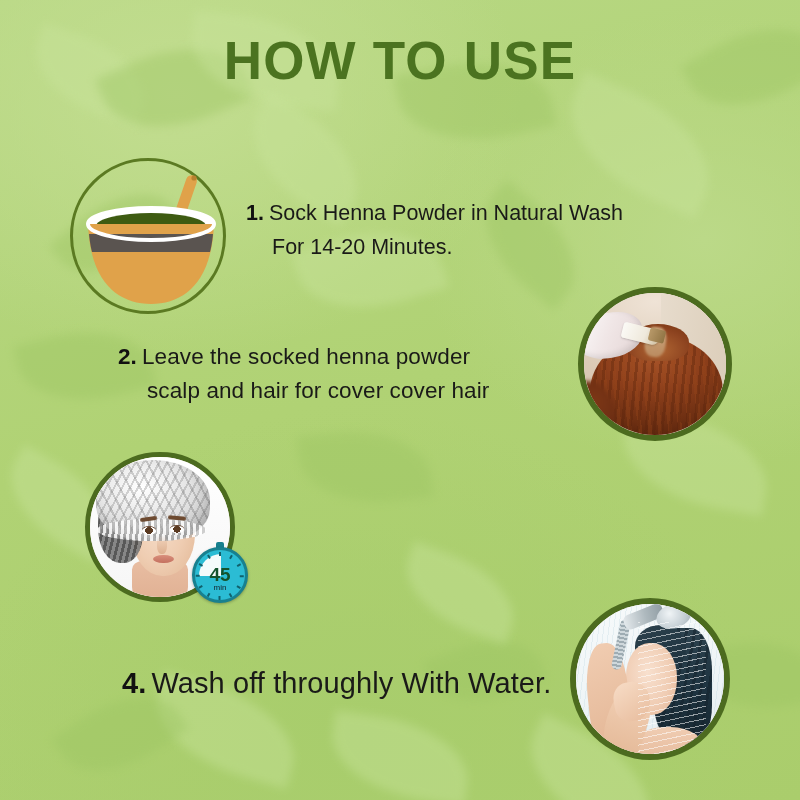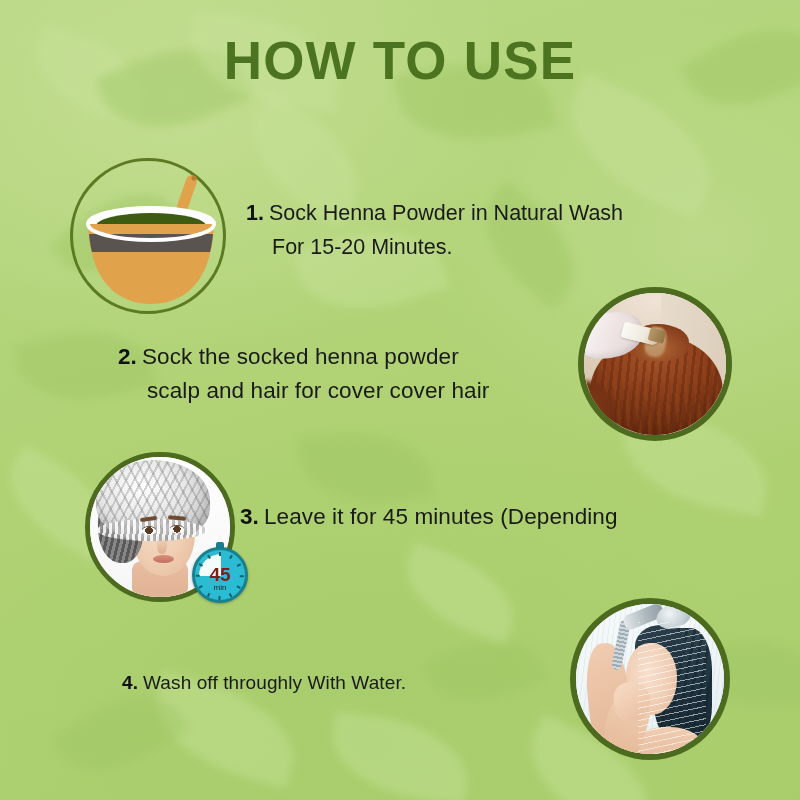--- a/index.html
+++ b/index.html
@@ -57,21 +57,21 @@
     font-weight:bold;
     color:#111;
     margin-right:5px;
   }
   .step-text .ln { display:block; }
   .step-text .ln.indent { padding-left:26px; }
 
   #step-1-text { left:246px; top:196px; }
   #step-2-text { left:118px; top:340px; font-size:22.5px; letter-spacing:.1px; }
   #step-3-text { left:240px; top:500px; font-size:22.5px; letter-spacing:.1px; }
-  #step-4-text { left:122px; top:666px; font-size:19px; letter-spacing:.1px; }
+  #step-4-text { left:122px; top:666px; font-size:29px; letter-spacing:.1px; }
   #step-2-text .ln.indent,
   #step-3-text .ln.indent,
   #step-4-text .ln.indent { padding-left:29px; }
 
   
   .media { position:absolute; z-index:4; border-radius:50%; overflow:hidden; }
 
   
   #media-bowl {
     left:70px; top:158px; width:156px; height:156px;
@@ -221,21 +221,21 @@
   }
   #timer-wedge {
     position:absolute; left:4px; top:4px; width:22px; height:22px;
     background:#f4fbfb;
     border-radius:22px 0 0 0;
   }
   .tick { position:absolute; left:50%; top:2px; width:1.5px; height:4px; background:#11606c; transform-origin:50% 24px; margin-left:-.75px; }
   #timer-value {
     position:absolute; left:0; right:0; top:15px;
     text-align:center;
-    font-size:19px; font-weight:bold; color:#7f1d1d;
+    font-size:19px; font-weight:bold; color:#14532d;
     font-family:"Liberation Sans", sans-serif;
     line-height:19px;
   }
   #timer-unit {
     position:absolute; left:0; right:0; top:33px;
     text-align:center;
     font-size:8px; color:#14222a;
     font-family:"Liberation Sans", sans-serif;
   }
   #timer-knob {
@@ -375,40 +375,40 @@
 
       <ellipse cx="81" cy="66" rx="63" ry="16" fill="none" stroke="#ffffff" stroke-width="4"></ellipse>
     </g>
   </svg>
 </div>
 
 <div class="step-text" id="step-1-text">
   <span class="ln">
     <span class="num">1.</span><span>Sock Henna Powder in Natural Wash</span>
   </span>
-  <span class="ln indent">For 15-20 Minutes.</span>
+  <span class="ln indent">For 14-20 Minutes.</span>
 </div>
 
 <div class="media photo-circle" id="media-apply">
   <div class="photo">
     <div id="ph-apply-bg"></div>
     <div id="ph-apply-wall"></div>
     <div id="ph-apply-hair"></div>
     <div id="ph-apply-hairtop"></div>
     <div id="ph-apply-part"></div>
     <div id="ph-apply-shoulder"></div>
     <div id="ph-apply-glove"></div>
     <div id="ph-apply-brush"></div>
     <div id="ph-apply-brushtip"></div>
   </div>
 </div>
 
 <div class="step-text" id="step-2-text">
   <span class="ln">
-    <span class="num">2.</span><span>Sock the socked henna powder</span>
+    <span class="num">2.</span><span>Leave the socked henna powder</span>
   </span>
   <span class="ln indent">scalp and hair for cover cover hair</span>
 </div>
 
 <div class="media photo-circle" id="media-cap">
   <div class="photo">
     <div id="ph-cap-bg"></div>
     <div id="ph-cap-neck"></div>
     <div id="ph-cap-face"></div>
     <div id="ph-cap-hair"></div>
@@ -438,23 +438,20 @@
     <div class="tick" style="transform:rotate(240deg);"></div>
     <div class="tick" style="transform:rotate(270deg);"></div>
     <div class="tick" style="transform:rotate(300deg);"></div>
     <div class="tick" style="transform:rotate(330deg);"></div>
     <div id="timer-value">45</div>
     <div id="timer-unit">min</div>
   </div>
 </div>
 
 <div class="step-text" id="step-3-text">
-  <span class="ln">
-    <span class="num">3.</span><span>Leave it for 45 minutes (Depending</span>
-  </span>
 </div>
 
 <div class="media photo-circle" id="media-shower">
   <div class="photo">
     <div id="ph-sh-bg"></div>
     <div id="ph-sh-hair"></div>
     <div id="ph-sh-head"></div>
     <div id="ph-sh-shoulder"></div>
     <div id="ph-sh-face"></div>
     <div id="ph-sh-arm"></div>

